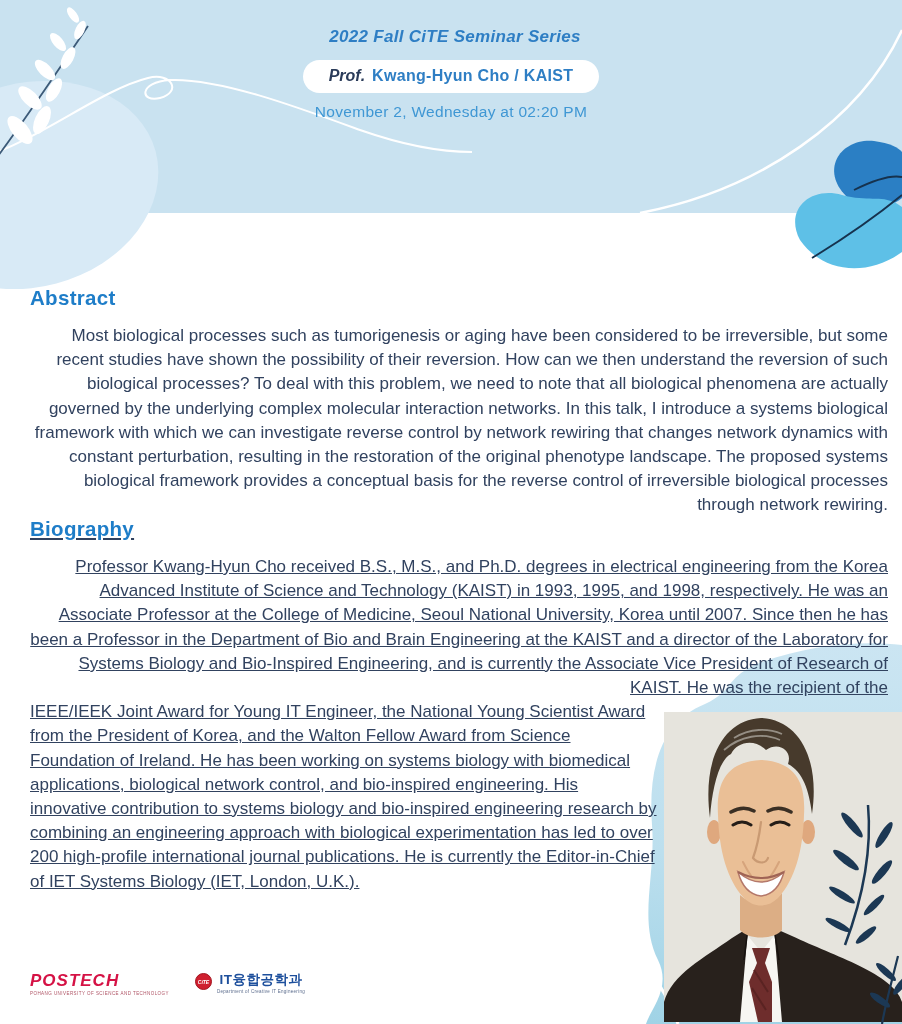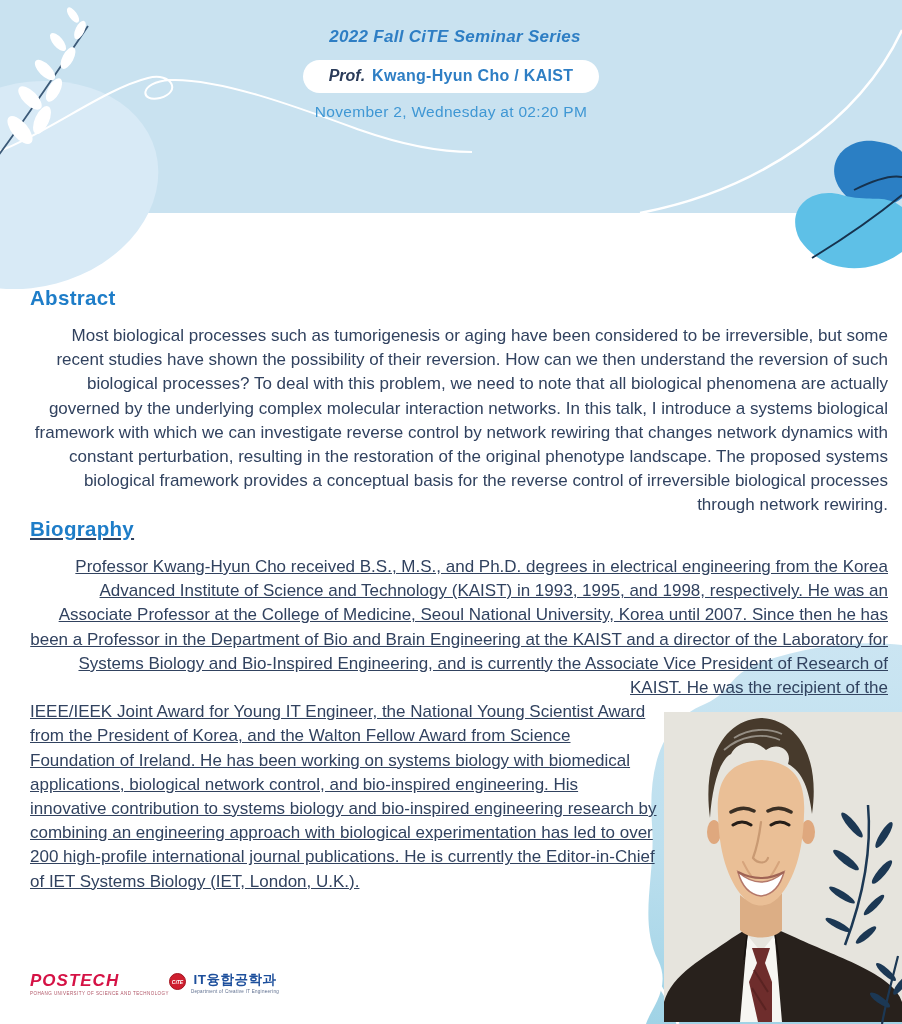--- a/index.html
+++ b/index.html
@@ -23,21 +23,21 @@
   .date   { margin-top:10px; font-size:15.5px; color:#3f97d4; letter-spacing:.3px; }
 
   .section { position:absolute; left:30px; width:858px; z-index:4; }
   #abstract-section  { top:241px;margin-top:45px; }
   #biography-section { top:517px;text-decoration:underline; }
   .section h2 { margin:0 0 14px 0; font-size:20.5px; font-weight:bold; color:#1e7dc8; letter-spacing:.3px; }
   .body-text  { font-size:17px; line-height:24.2px; color:#31425f; }
   .body-wide   { width:858px;text-align:right; }
   .body-narrow { width:628px; }
 
-  .footer { position:absolute; left:30px; top:972px; height:40px; display:flex; align-items:flex-start; z-index:6; }
+  .footer { position:absolute; left:30px; top:972px; height:40px; display:flex; align-items:flex-start; gap:26px; z-index:6; }
   .postech { display:flex; flex-direction:column; }
   .postech .wordmark { font-size:17px; font-weight:bold; font-style:italic; color:#d51245; letter-spacing:1px; line-height:18px; }
   .postech .sub { font-size:4.5px; color:#b05566; letter-spacing:.45px; margin-top:1px; }
   .cite { display:flex; align-items:flex-start; gap:5px;text-align:center; }
   .cite .badge { width:17px; height:17px; border-radius:50%; background:#cf1f2f; color:#ffffff;
                  font-size:5px; font-weight:bold; font-style:italic; display:flex; align-items:center; justify-content:center;
                  border:1.5px solid #a3141f; box-sizing:border-box; margin-top:1px; }
   .cite .texts { display:flex; flex-direction:column; }
   .cite .dept { font-size:13.5px; font-weight:bold; color:#1d4f9c; line-height:15px; letter-spacing:.5px; }
   .cite .sub  { font-size:4.5px; color:#5a6b8c; letter-spacing:.3px; margin-top:1.5px; }

